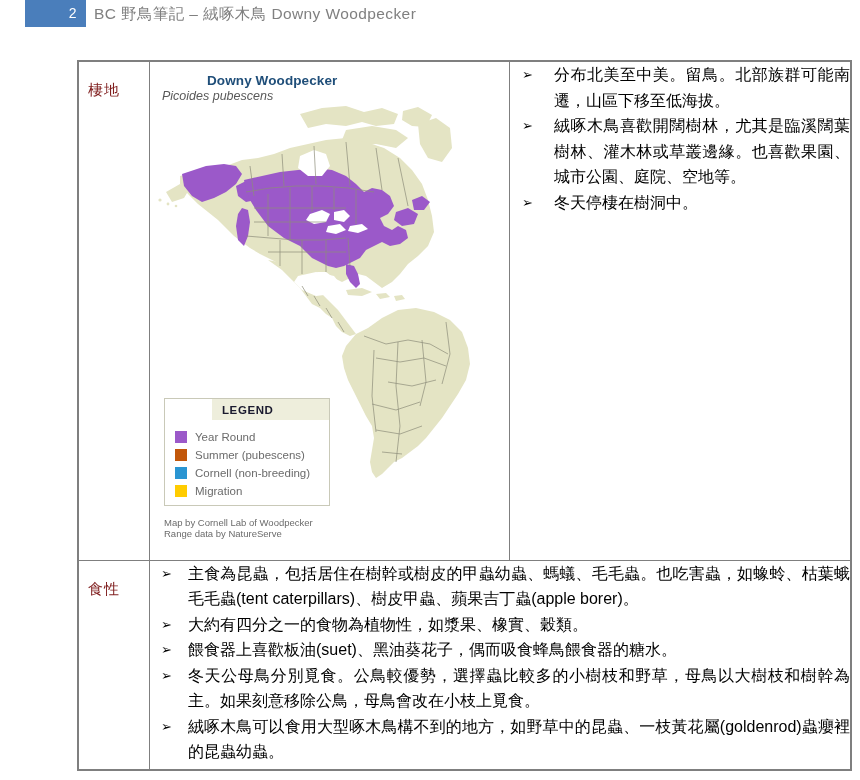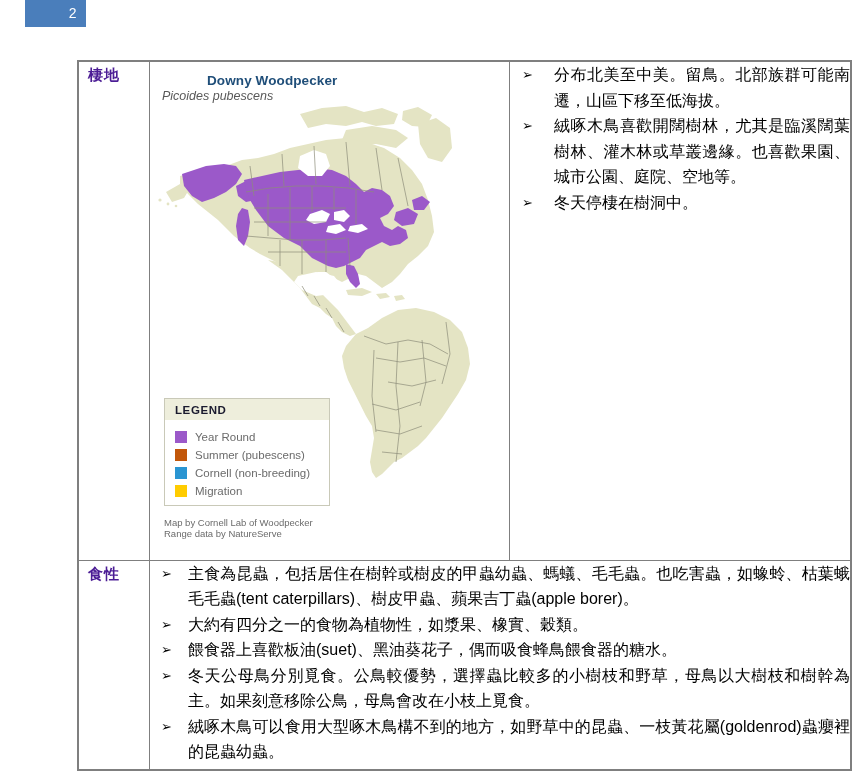--- a/index.html
+++ b/index.html
@@ -55,24 +55,23 @@
     table-layout: fixed;
   }
   .doc-table td {
     border: 1px solid #7f7f7f;
     vertical-align: top;
     padding: 0;
   }
   .col-label { width: 71px; }
   .cell-label {
     font-size: 15px;
-    color: #4c1d95;
-    padding: 4px 0 0 9px;
+    color: #7f1d1d;
+    padding: 19px 0 0 9px;
     letter-spacing: 1px;
-    font-weight: bold;
   }
 
   
   .col-map { width: 360px; }
   .cell-map { position: relative; padding: 0; }
   .cell-habitat-text { padding: 6px 10px 6px 10px; }
 
   .map-frame {
     position: relative;
     width: 358px;
@@ -110,20 +109,21 @@
     border: 1px solid #c9c9b8;
     z-index: 5;
   }
   .legend-head {
     background: #eeeedc;
     padding: 5px 0 4px 10px;
     font-size: 11.5px;
     font-weight: bold;
     color: #1a1a2e;
     letter-spacing: .6px;
+    margin-left: 47px;
   }
   .legend-body { padding: 6px 0 7px 10px; background: #fff; }
   .legend-row {
     display: flex;
     align-items: flex-end;
     height: 17px;
     margin-bottom: 1px;
   }
   .legend-swatch {
     width: 12px; height: 12px;
@@ -174,20 +174,21 @@
     line-height: 25.5px;
     color: #000;
   }
   .cell-diet { padding: 6px 9px 6px 8px; }
 </style>
 </head>
 <body>
 
 <div class="page-header">
   <div class="page-number-box">2</div>
+  <div class="header-title">BC  野鳥筆記 – 絨啄木鳥  Downy Woodpecker</div>
 </div>
 
 <div class="doc-table">
   <table>
     <tbody>
         <tr>
       <td class="col-label">
         <div class="cell-label">棲地</div>
       </td>
       <td class="col-map cell-map">

